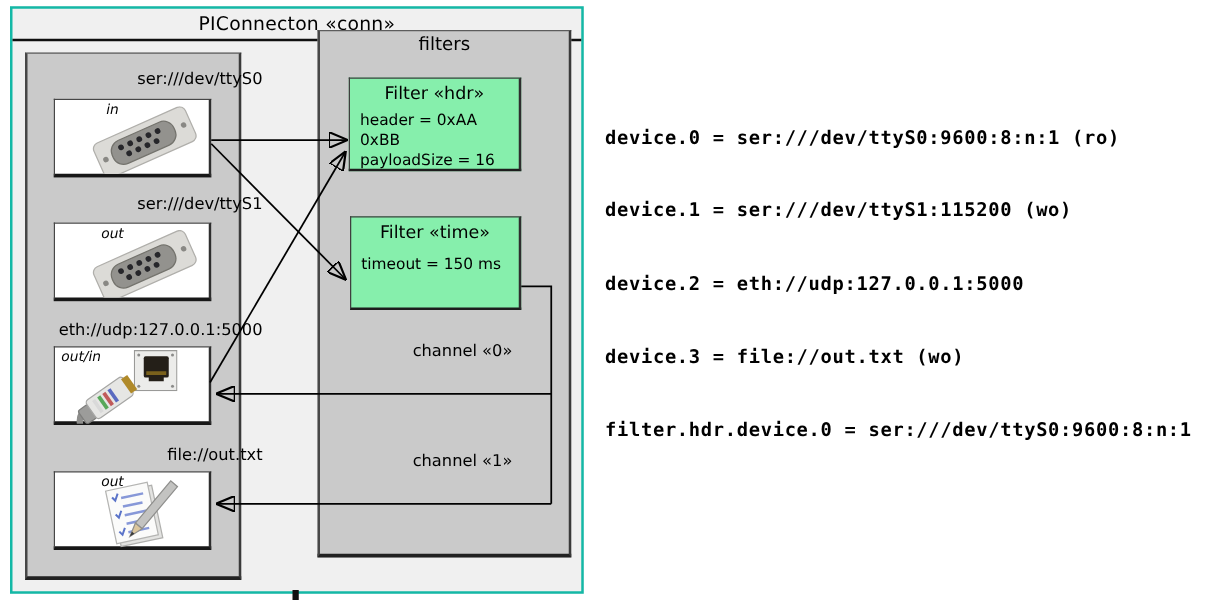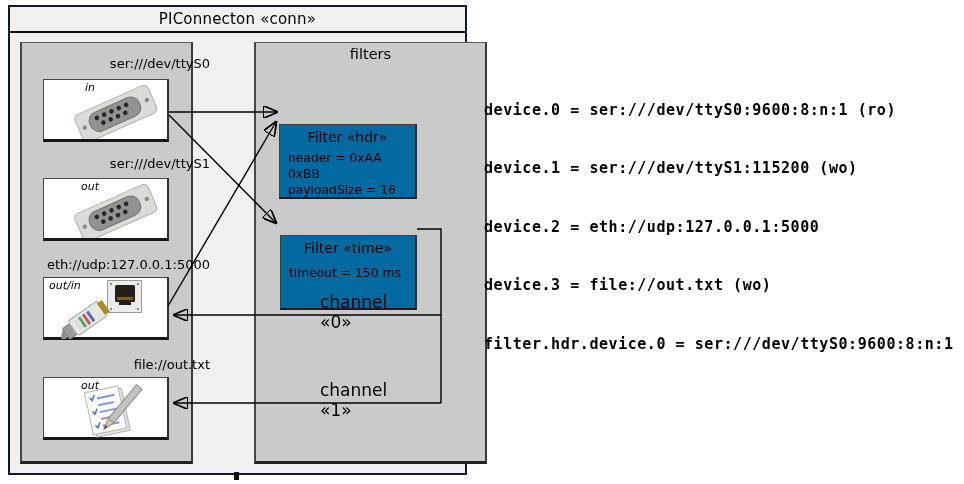--- a/index.html
+++ b/index.html
@@ -3,58 +3,58 @@
 <meta charset="utf-8">
 <style>
   html,body { margin:0; padding:0; background:#ffffff; }
   .canvas {
     position:relative; width:964px; height:484px; background:#ffffff;
     font-family:"DejaVu Sans", sans-serif; color:#000; overflow:hidden;
   }
   
   .outer {
     position:absolute; left:8px; top:5px; width:455px; height:466px;
-    background:#f0f0f0; border:2px solid #0f172a; box-sizing:content-box;
+    background:#f0f0f0; border:2px solid #14b8a6; box-sizing:content-box;
   }
   .outer-title {
     height:21px; border-bottom:2px solid #101010; text-align:center;
     font-size:15px; padding-top:3px; letter-spacing:0.2px;
   }
   .bottom-notch { position:absolute; left:224px; bottom:-7px; width:5px; height:8px; background:#101010; }
   
   .panel {
     position:absolute; background:#cacaca; box-sizing:border-box;
     border:1.5px solid #5c5c5c; border-left:2px solid #474747;
     border-bottom:3px solid #212121; border-right:2px solid #3a3a3a;
   }
   #devices-panel { left:10px; top:35px; width:173px; height:422px; }
-  #filters-panel { left:244px; top:35px; width:233px; height:422px;padding-left:37px; }
+  #filters-panel { left:244px; top:17px; width:203px; height:422px;padding-left:37px; }
   .filters-title { position:absolute; top:3px; left:0; width:100%; text-align:center; font-size:14.5px; }
   
   .dev-label { position:absolute; left:0; width:100%; text-align:right; font-size:13px;padding-left:19px; }
   .dev-box {
     position:absolute; left:21px; width:126px; height:63px; background:#ffffff;
     box-sizing:border-box; border:1.5px solid #464646;
     border-bottom:3px solid #171717; border-right:2.5px solid #2e2e2e;
   }
   .mode-label { position:absolute; top:1px; left:8px; width:76px; text-align:center; font-size:11px;font-style:italic; }
   .mode-label.wide { left:2px; width:62px; text-align:left; padding-left:3px; }
   .dev-icon { position:absolute; }
   
   .filter-box {
-    position:absolute; background:#0369a1; box-sizing:border-box;
-    border:1.3px solid #3f3f3f; border-bottom:2.5px solid #1d1d1d; border-right:2px solid #2e2e2e;margin-top:44px;
+    position:absolute; background:#86efac; box-sizing:border-box;
+    border:1.3px solid #3f3f3f; border-bottom:2.5px solid #1d1d1d; border-right:2px solid #2e2e2e;
   }
   #hdr-box  { left:23px; top:37px;  width:138px; height:75px; }
   #time-box { left:24px; top:148px; width:137px; height:75px; }
   .filter-title { position:absolute; top:4px; left:0; width:100%; text-align:center; font-size:14px; }
   .filter-props { position:absolute; left:8px; font-size:12.3px; line-height:16px; }
   #hdr-box .filter-props  { top:25px; }
   #time-box .filter-props { top:29px; }
-  .channel-label { position:absolute; left:64px; width:100px; text-align:left; font-size:17px; }
+  .channel-label { position:absolute; left:64px; width:100px; text-align:center; font-size:13px; }
   #channel0-label { top:249px; }
   #channel1-label { top:337px; }
   
   svg.wires { position:absolute; left:0; top:0; pointer-events:none; }
   svg.wires line, svg.wires path { stroke:#000; stroke-width:1.4; fill:none; }
   
   .config {
     position:absolute; left:484px; top:3px;
     font-family:"DejaVu Sans Mono", monospace; font-weight:bold;
     font-size:15px; line-height:19.5px; letter-spacing:0.55px; white-space:pre;

